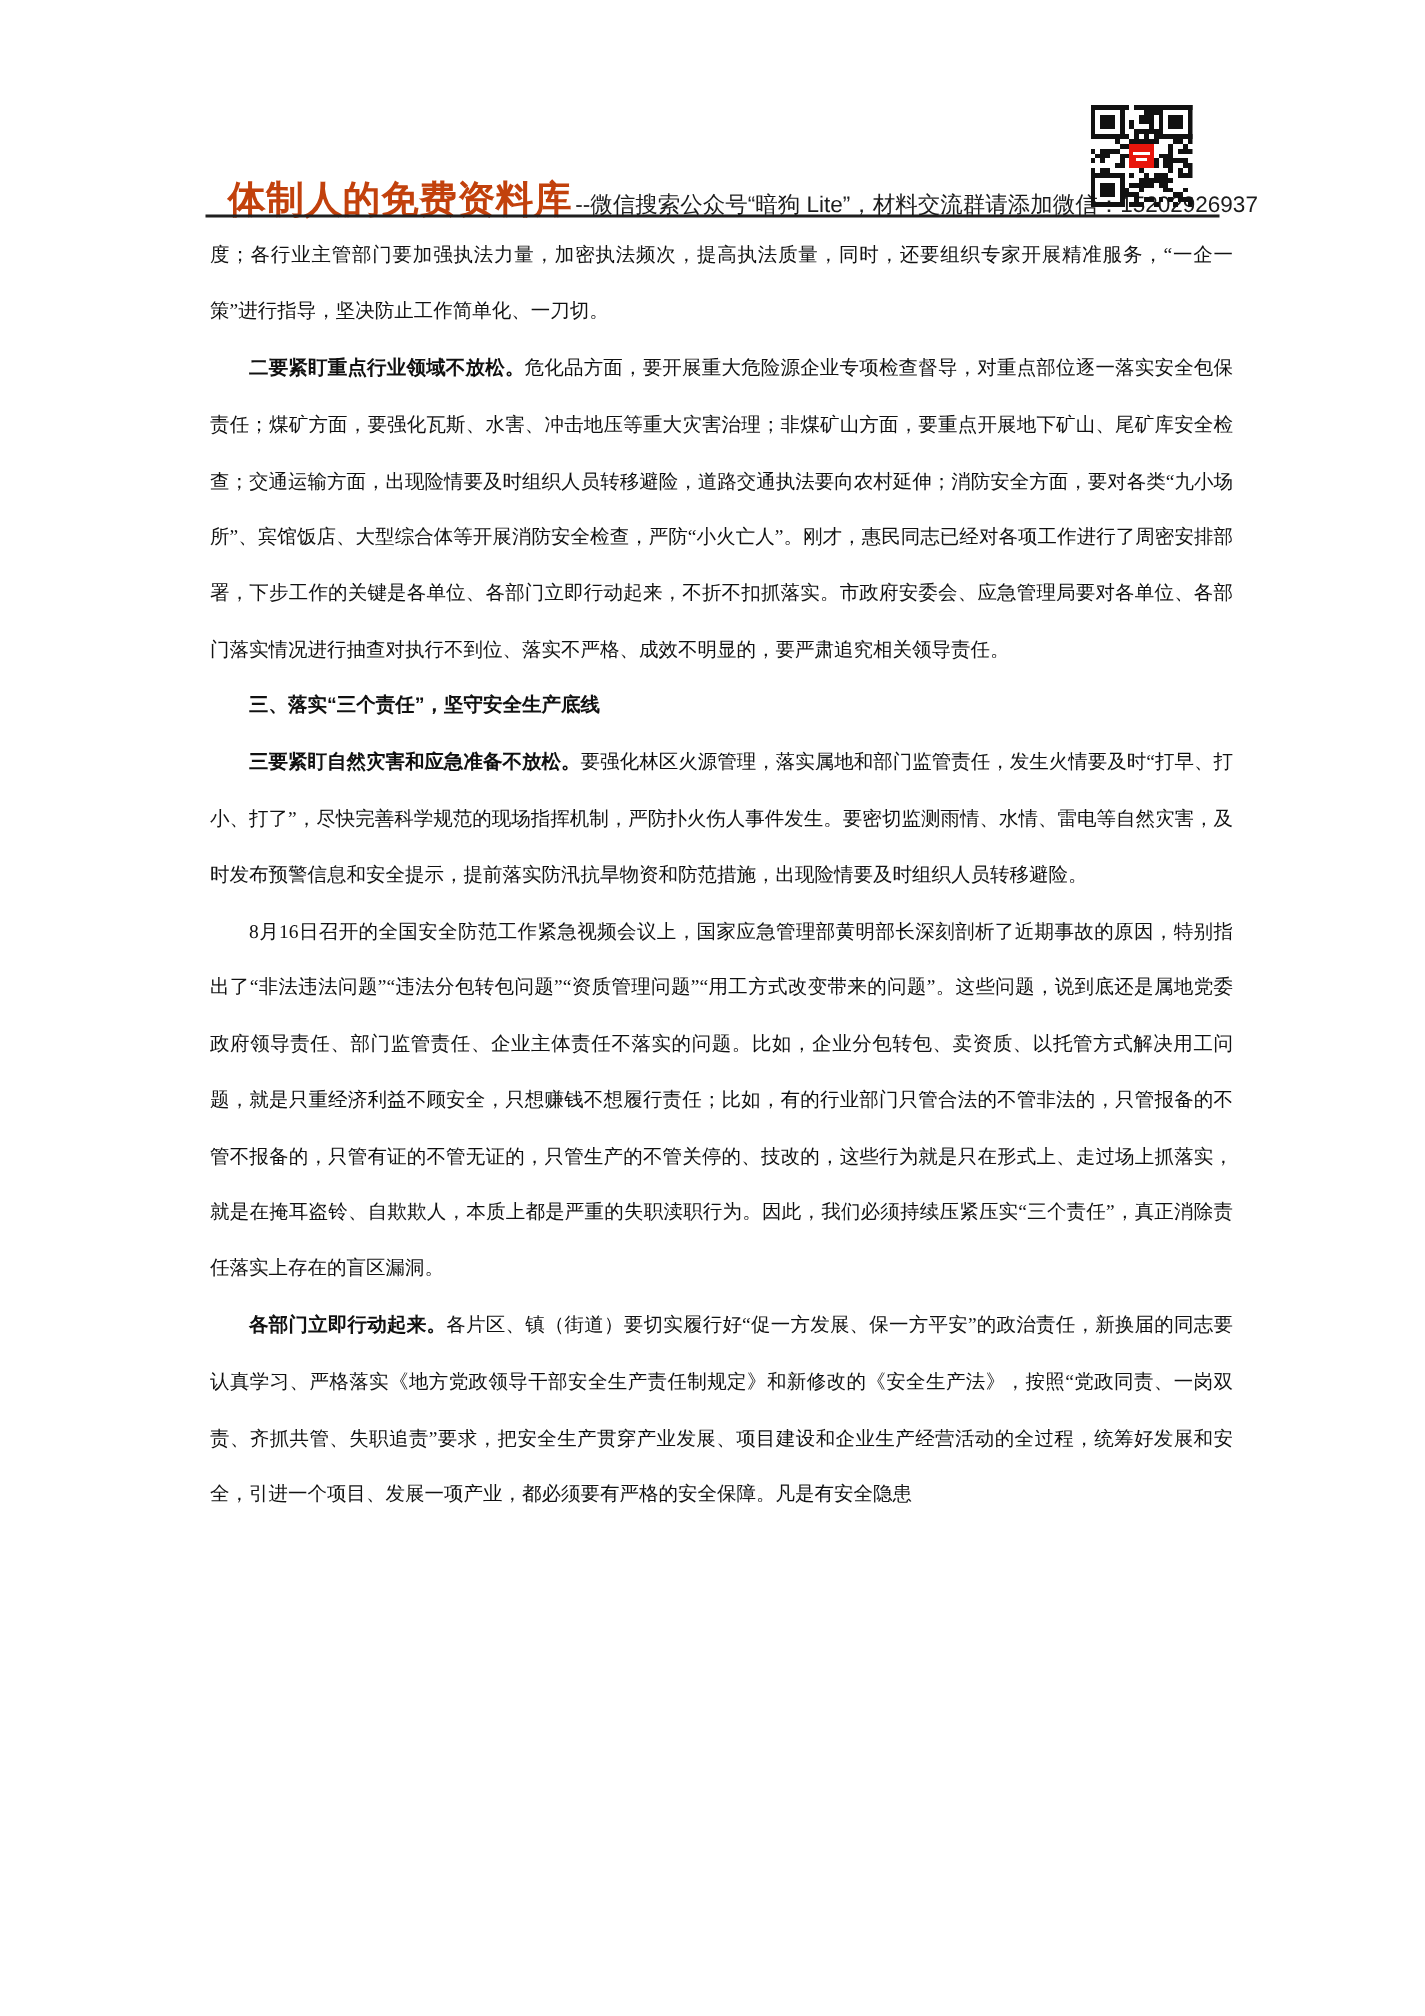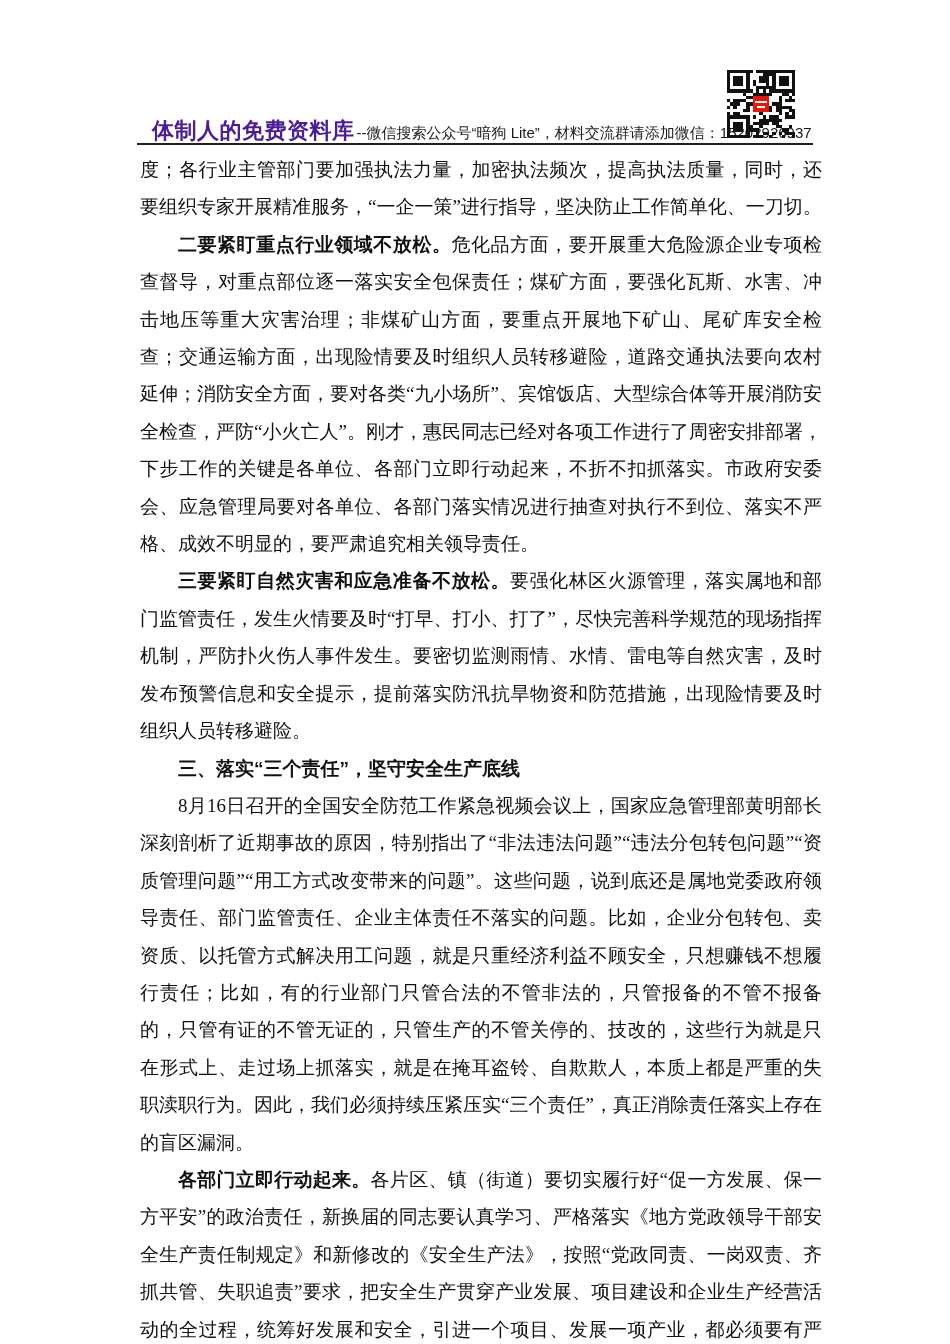--- a/index.html
+++ b/index.html
@@ -15,22 +15,22 @@
 
   
   .header{position:absolute;left:0;top:0;width:950px;height:150px;}
   .brand-line{
     position:absolute;left:152px;top:116px;width:660px;
     white-space:nowrap;
   }
   .brand{
     font-family:"Liberation Sans", sans-serif;
     font-weight:700;
-    font-size:22px;
-    color:#4c1d95;
+    font-size:25px;
+    color:#c2410c;
     letter-spacing:0.5px;
     vertical-align:baseline;
   }
   .tagline{
     font-family:"Liberation Sans", sans-serif;
     font-size:15px;
     color:#1b1b1b;
     margin-left:2px;
     vertical-align:baseline;
   }
@@ -41,28 +41,28 @@
   .qr{
     position:absolute;left:727px;top:70px;width:68px;height:68px;
   }
 
   
   .doc{
     position:absolute;left:140px;top:151px;width:682px;
   }
   .doc p{
     margin:0;
-    font-size:19px;
+    font-size:13px;
     line-height:37.4px;
     text-align:justify;
     text-justify:inter-ideograph;
     word-break:break-all;
   }
   .doc p.indent{text-indent:2em;}
-  .doc p b{font-weight:700;}
+  .doc p b{font-weight:700;font-family:Liberation Mono, monospace;}
   .doc p.heading{
     font-family:"Liberation Sans", sans-serif;
     font-weight:700;
   }
 </style>
 </head>
 <body>
 
 <div class="page">
 
@@ -216,19 +216,19 @@
         <rect x="8" y="8" width="5" height="5" fill="#e8160c"></rect>
         <rect x="8.8" y="9.6" width="3.4" height="0.7" fill="#fff"></rect>
         <rect x="9.4" y="11" width="2.2" height="0.6" fill="#fff"></rect>
       </svg>
     <div class="header-rule"></div>
   </div>
 
   <div class="doc">
     <p><span>度；各行业主管部门要加强执法力量，加密执法频次，提高执法质量，同时，还要组织专家开展精准服务，“一企一策”进行指导，坚决防止工作简单化、一刀切。</span></p>
     <p class="indent"><b>二要紧盯重点行业领域不放松。</b><span>危化品方面，要开展重大危险源企业专项检查督导，对重点部位逐一落实安全包保责任；煤矿方面，要强化瓦斯、水害、冲击地压等重大灾害治理；非煤矿山方面，要重点开展地下矿山、尾矿库安全检查；交通运输方面，出现险情要及时组织人员转移避险，道路交通执法要向农村延伸；消防安全方面，要对各类“九小场所”、宾馆饭店、大型综合体等开展消防安全检查，严防“小火亡人”。刚才，惠民同志已经对各项工作进行了周密安排部署，下步工作的关键是各单位、各部门立即行动起来，不折不扣抓落实。市政府安委会、应急管理局要对各单位、各部门落实情况进行抽查对执行不到位、落实不严格、成效不明显的，要严肃追究相关领导责任。</span></p>
+    <p class="indent heading"><span>三、落实“三个责任”，坚守安全生产底线</span></p>
     <p class="indent"><b>三要紧盯自然灾害和应急准备不放松。</b><span>要强化林区火源管理，落实属地和部门监管责任，发生火情要及时“打早、打小、打了”，尽快完善科学规范的现场指挥机制，严防扑火伤人事件发生。要密切监测雨情、水情、雷电等自然灾害，及时发布预警信息和安全提示，提前落实防汛抗旱物资和防范措施，出现险情要及时组织人员转移避险。</span></p>
-    <p class="indent heading"><span>三、落实“三个责任”，坚守安全生产底线</span></p>
     <p class="indent"><span>8月16日召开的全国安全防范工作紧急视频会议上，国家应急管理部黄明部长深刻剖析了近期事故的原因，特别指出了“非法违法问题”“违法分包转包问题”“资质管理问题”“用工方式改变带来的问题”。这些问题，说到底还是属地党委政府领导责任、部门监管责任、企业主体责任不落实的问题。比如，企业分包转包、卖资质、以托管方式解决用工问题，就是只重经济利益不顾安全，只想赚钱不想履行责任；比如，有的行业部门只管合法的不管非法的，只管报备的不管不报备的，只管有证的不管无证的，只管生产的不管关停的、技改的，这些行为就是只在形式上、走过场上抓落实，就是在掩耳盗铃、自欺欺人，本质上都是严重的失职渎职行为。因此，我们必须持续压紧压实“三个责任”，真正消除责任落实上存在的盲区漏洞。</span></p>
     <p class="indent"><b>各部门立即行动起来。</b><span>各片区、镇（街道）要切实履行好“促一方发展、保一方平安”的政治责任，新换届的同志要认真学习、严格落实《地方党政领导干部安全生产责任制规定》和新修改的《安全生产法》，按照“党政同责、一岗双责、齐抓共管、失职追责”要求，把安全生产贯穿产业发展、项目建设和企业生产经营活动的全过程，统筹好发展和安全，引进一个项目、发展一项产业，都必须要有严格的安全保障。凡是有安全隐患</span></p>
   </div>
 
 </div>
 
 </body></html>

